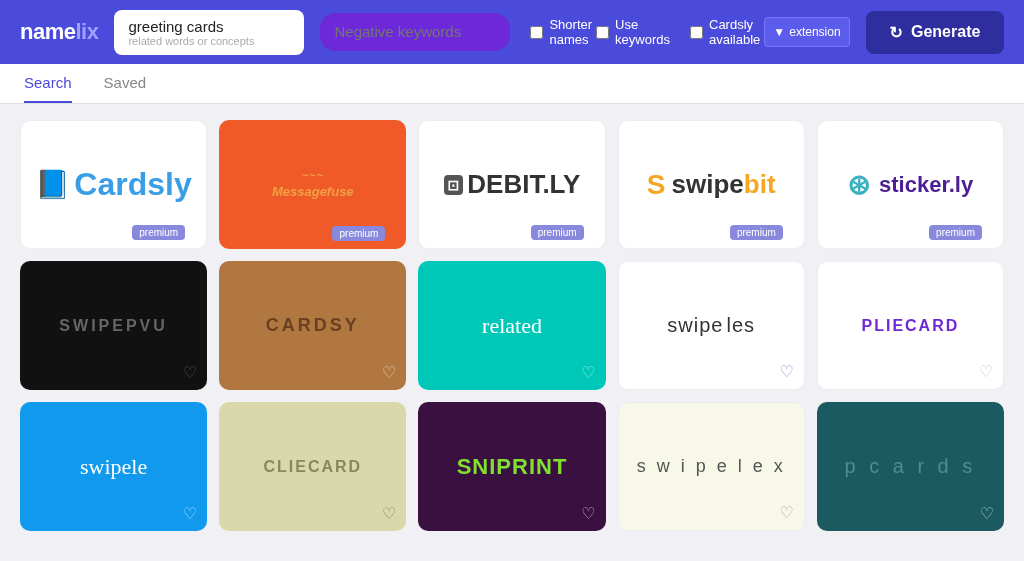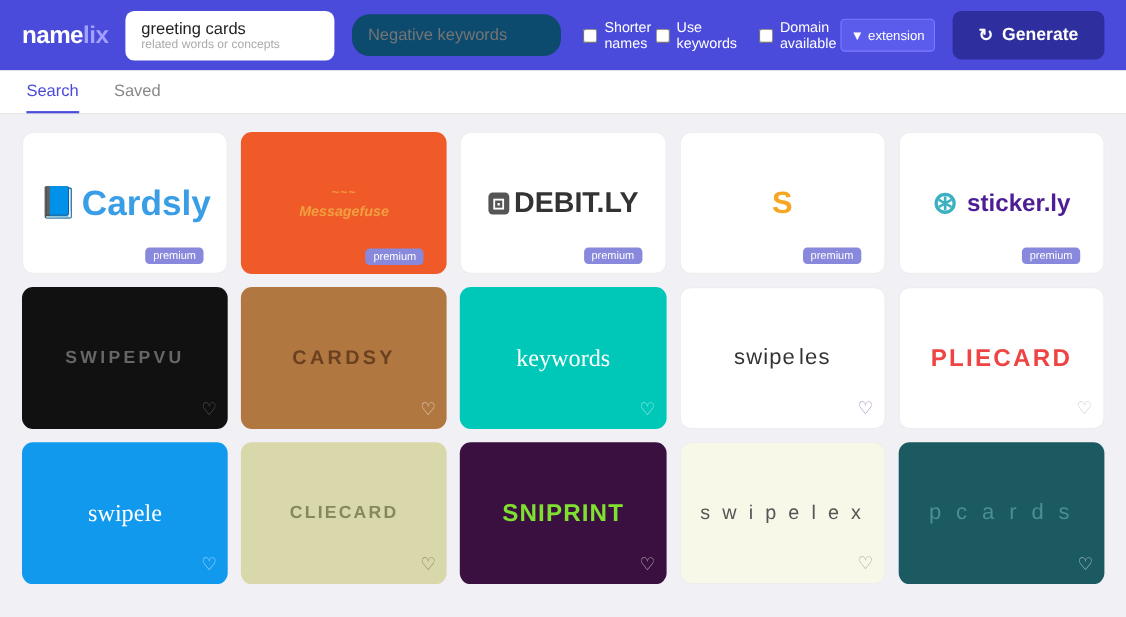--- a/index.html
+++ b/index.html
@@ -36,21 +36,21 @@
       font-size: 15px;
       color: #222;
       background: transparent;
       width: 100%;
     }
     .search-input-wrap .hint {
       font-size: 11px;
       color: #aaa;
     }
     .negative-input-wrap {
-      background: #0c4a6e;
+      background: #6d28d9;
       border-radius: 16px;
       padding: 10px 14px;
       min-width: 190px;
     }
     .negative-input-wrap input {
       border: none;
       outline: none;
       font-size: 15px;
       color: #aaa;
       background: transparent;
@@ -239,22 +239,22 @@
     .card-swipeles { background: white; border: 1px solid #eee; }
     .card-swipeles .logo-text {
       color: #333;
       font-size: 20px;
       font-weight: 400;
       letter-spacing: 1px;
     }
 
     .card-pliecard { background: white; border: 1px solid #eee; }
     .card-pliecard .logo-text {
-      color: #ef4444;
-      font-size: 22px;
+      color: #6d28d9;
+      font-size: 16px;
       font-weight: 700;
       letter-spacing: 2px;
     }
 
     
     .card-swipele-blue { background: #1199ee; }
     .card-swipele-blue .logo-text {
       color: white;
       font-size: 22px;
       font-weight: 500;
@@ -317,21 +317,21 @@
     </div>
     <div class="option-row">
       <input type="checkbox" style="">
       <span>Use keywords</span>
     </div>
   </div>
 
   <div class="options-wrap">
     <div class="option-row">
       <input type="checkbox" style="">
-      <span>Domain available</span>
+      <span>Cardsly available</span>
     </div>
     <div class="domain-badge">
       <span>▼</span>
       <span>extension</span>
     </div>
   </div>
 
   <button class="generate-btn">
     <span class="spin-icon">↻</span>
     <span>Generate</span>
@@ -367,20 +367,21 @@
     <div class="logo-text">
       <span class="icon-badge">⊡</span>
       DEBIT.LY
     </div>
     <span class="premium-badge">premium</span>
   </div>
 
   <div class="card card-swipebit">
     <div style="display:flex;align-items:center;gap:6px;">
       <span class="s-icon">S</span>
+      <span style="font-size:26px;font-weight:800;color:#333;">swipe<span style="color:#f5a623;">bit</span></span>
     </div>
     <span class="premium-badge">premium</span>
   </div>
 
   <div class="card card-stickerLy">
     <div style="display:flex;align-items:center;gap:8px;">
       <span style="color:#3ab0c0;font-size:28px;font-weight:900;">⊛</span>
       <span style="font-size:22px;font-weight:600;color:#4c1d95;">sticker.ly</span>
     </div>
     <span class="premium-badge">premium</span>
@@ -390,21 +391,21 @@
     <div class="logo-text">SWIPEPVU</div>
     <span class="heart dark">♡</span>
   </div>
 
   <div class="card card-cardsy-brown">
     <div class="logo-text">CARDSY</div>
     <span class="heart white">♡</span>
   </div>
 
   <div class="card card-swipeful">
-    <div class="logo-text">keywords</div>
+    <div class="logo-text">related</div>
     <span class="heart white">♡</span>
   </div>
 
   <div class="card card-swipeles">
     <div class="logo-text">swip<span style="letter-spacing:4px;">e</span>les</div>
     <span class="heart" style="color:#aa88cc;">♡</span>
   </div>
 
   <div class="card card-pliecard">
     <div class="logo-text">PLIECARD</div>

